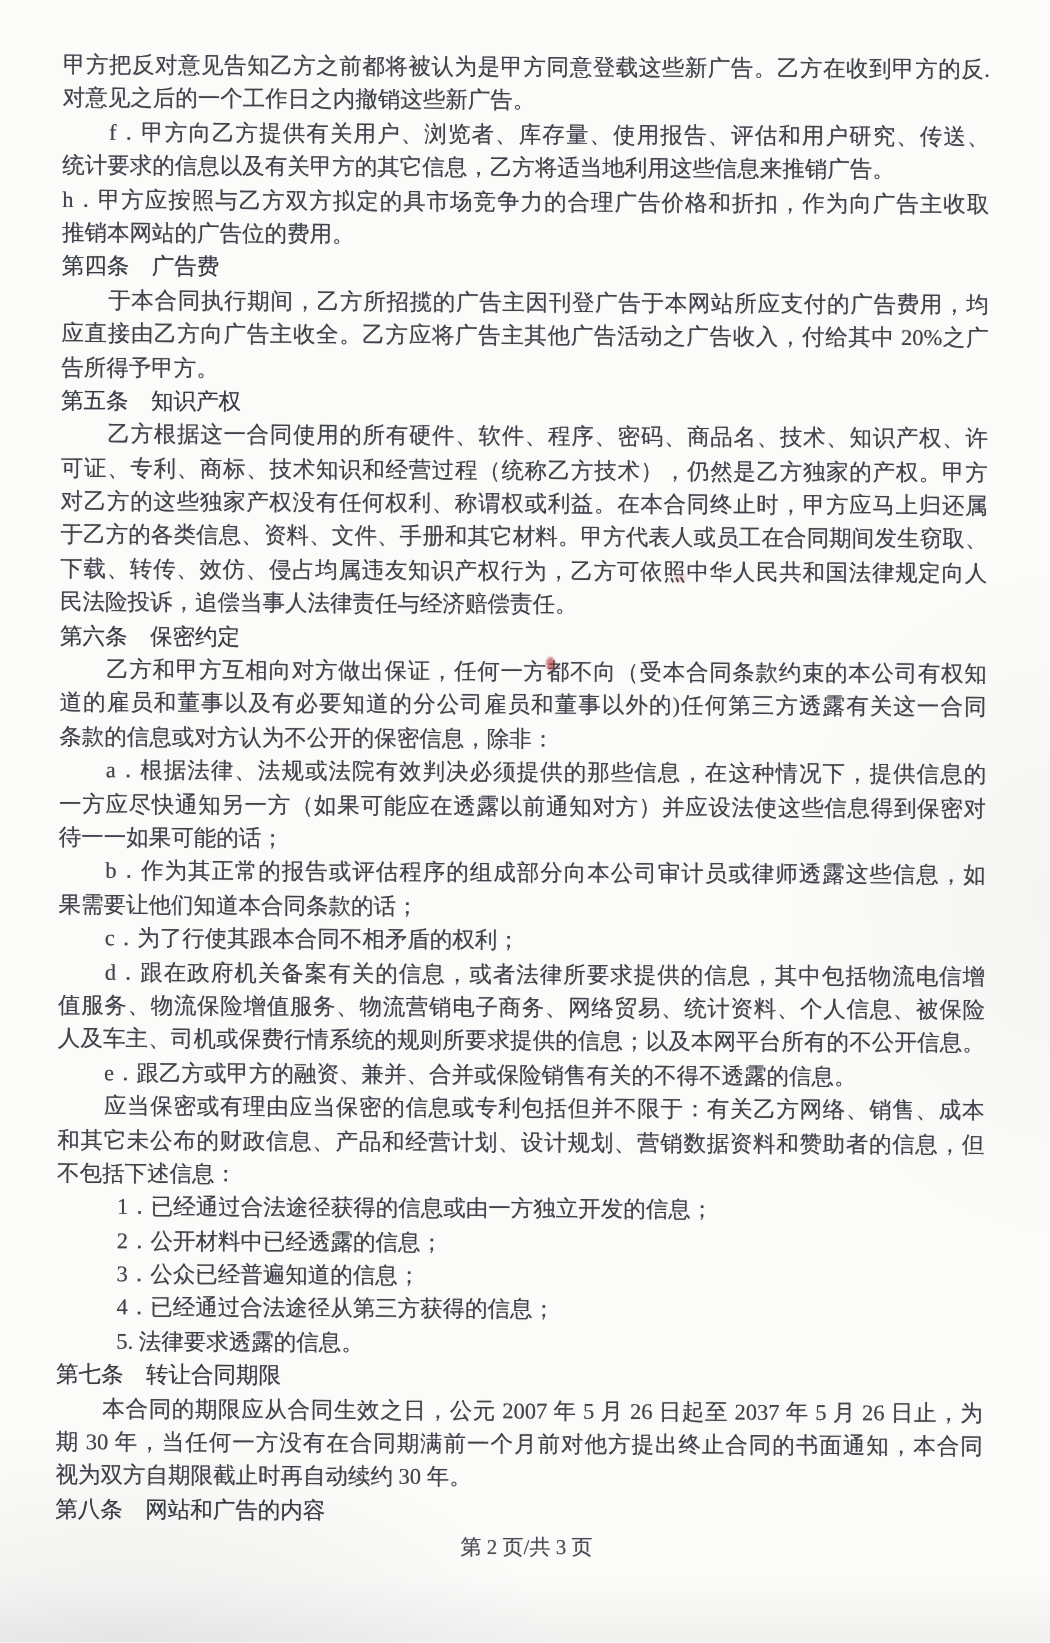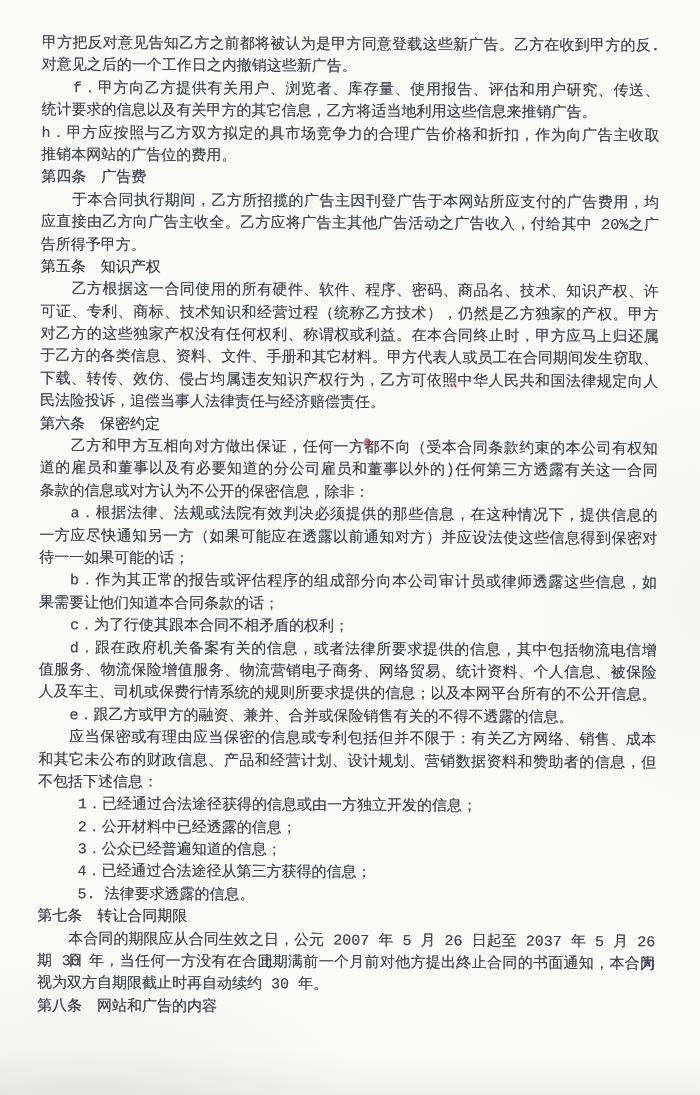--- a/index.html
+++ b/index.html
@@ -6,21 +6,21 @@
   .page {
     position: relative;
     width: 700px;
     height: 1095px;
     overflow: hidden;
     background:
       linear-gradient(to top, rgba(100,100,105,.07), transparent 4%),
       radial-gradient(55% 20% at 12% 102%, rgba(110,110,118,.10), transparent 75%),
       radial-gradient(40% 30% at 102% 55%, rgba(120,120,125,.05), transparent 70%),
       #fbfbf9;
-    font-family: Liberation Mono, monospace;
+    font-family: Liberation Serif, serif;
     color: #41434c;
   }
   .text-block {
     position: absolute;
     top: 33px;
     left: 42px;
     width: 618px;
     transform: rotate(.3deg);
     transform-origin: top left;
   }
@@ -96,15 +96,16 @@
       <div class="line ind2">2．公开材料中已经透露的信息；</div>
       <div class="line ind2">3．公众已经普遍知道的信息；</div>
       <div class="line ind2">4．已经通过合法途径从第三方获得的信息；</div>
       <div class="line ind2">5. 法律要求透露的信息。</div>
       <div class="line ind0 heading">第七条　转让合同期限</div>
       <div class="line ind1 fill">本合同的期限应从合同生效之日，公元 2007 年 5 月 26 日起至 2037 年 5 月 26 日止，为</div>
       <div class="line ind0 fill">期 30 年，当任何一方没有在合同期满前一个月前对他方提出终止合同的书面通知，本合同</div>
       <div class="line ind0">视为双方自期限截止时再自动续约 30 年。</div>
       <div class="line ind0 heading">第八条　网站和广告的内容</div>
     </div>
+  <div class="footer">第 2 页/共 3 页</div>
   <div class="ink-artifact" id="art1" style="background: rgb(168, 50, 50);"></div>
   <div class="ink-artifact" id="art2" style="background: rgb(168, 50, 50);"></div>
 </div>
 
 </body></html>

